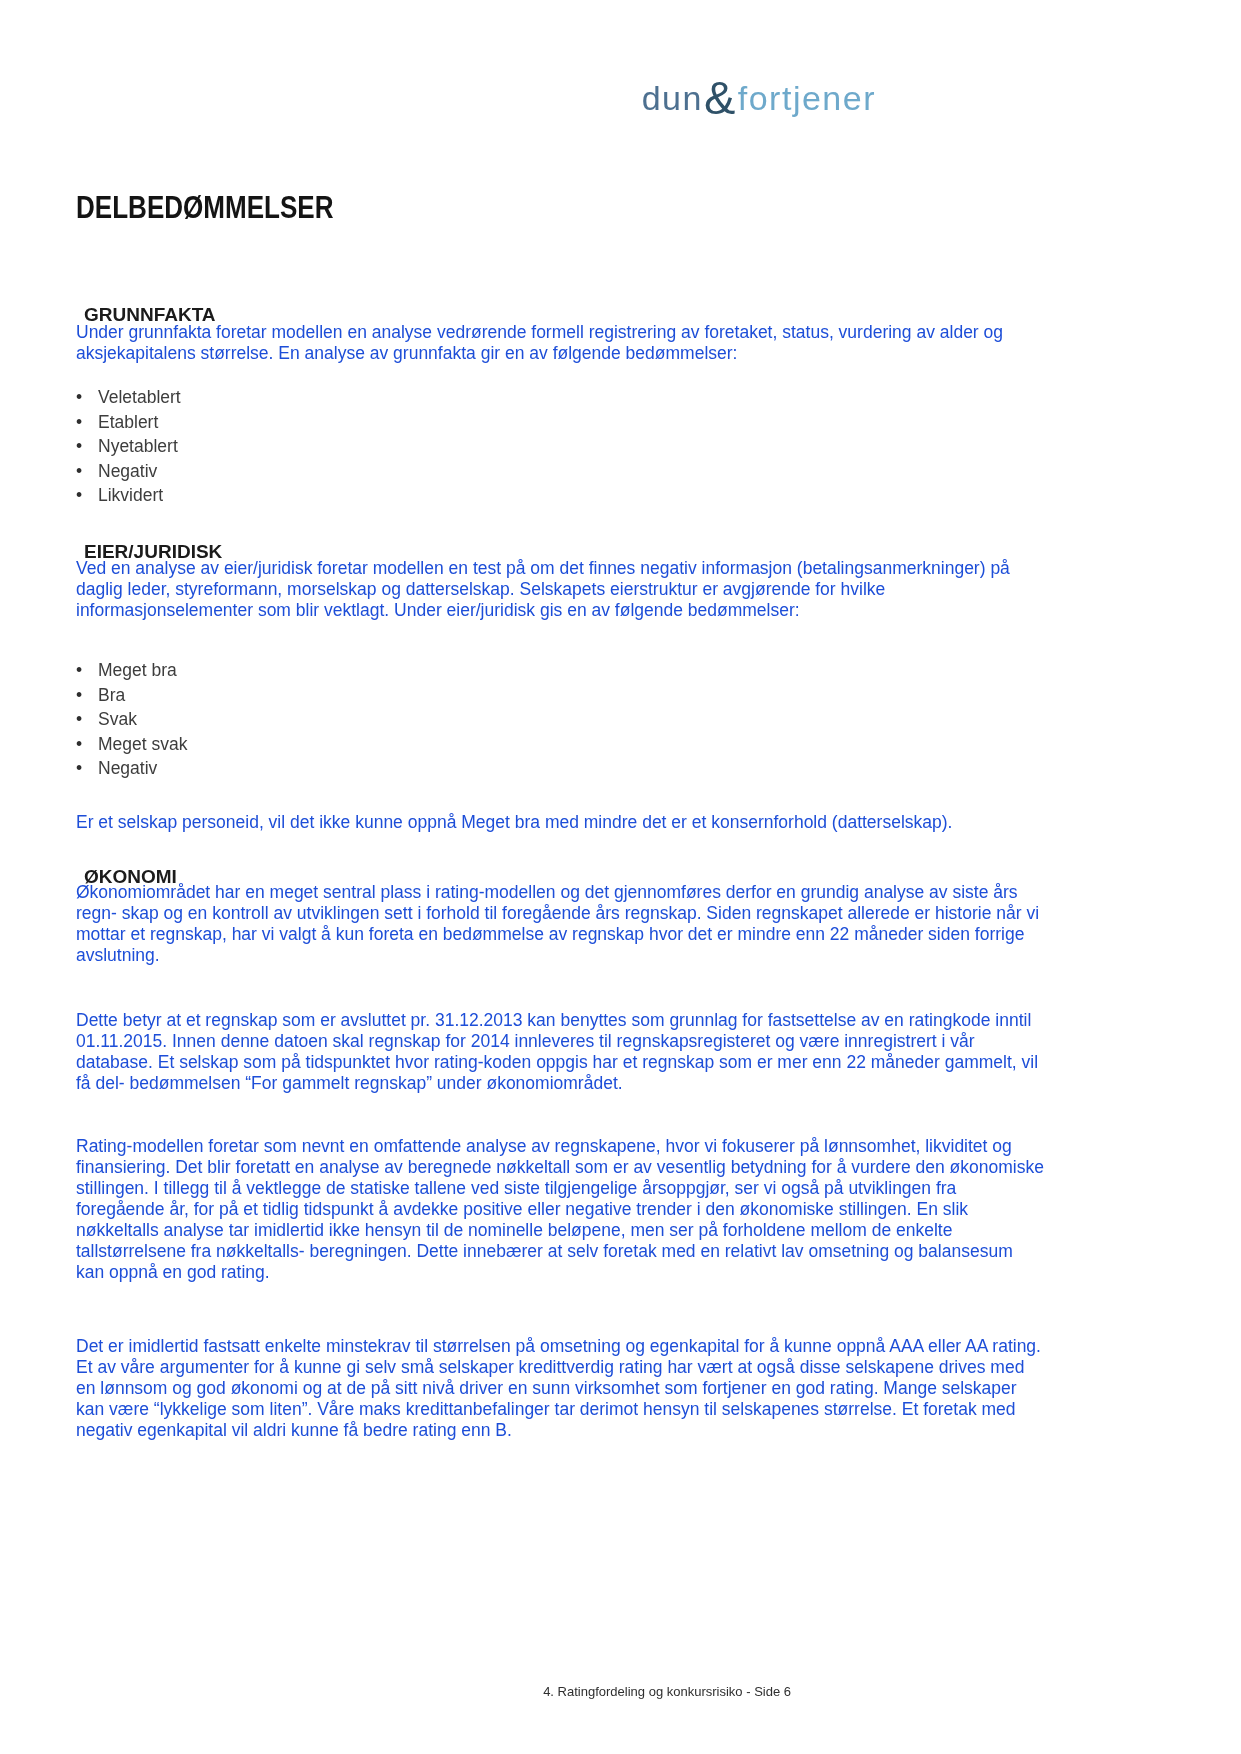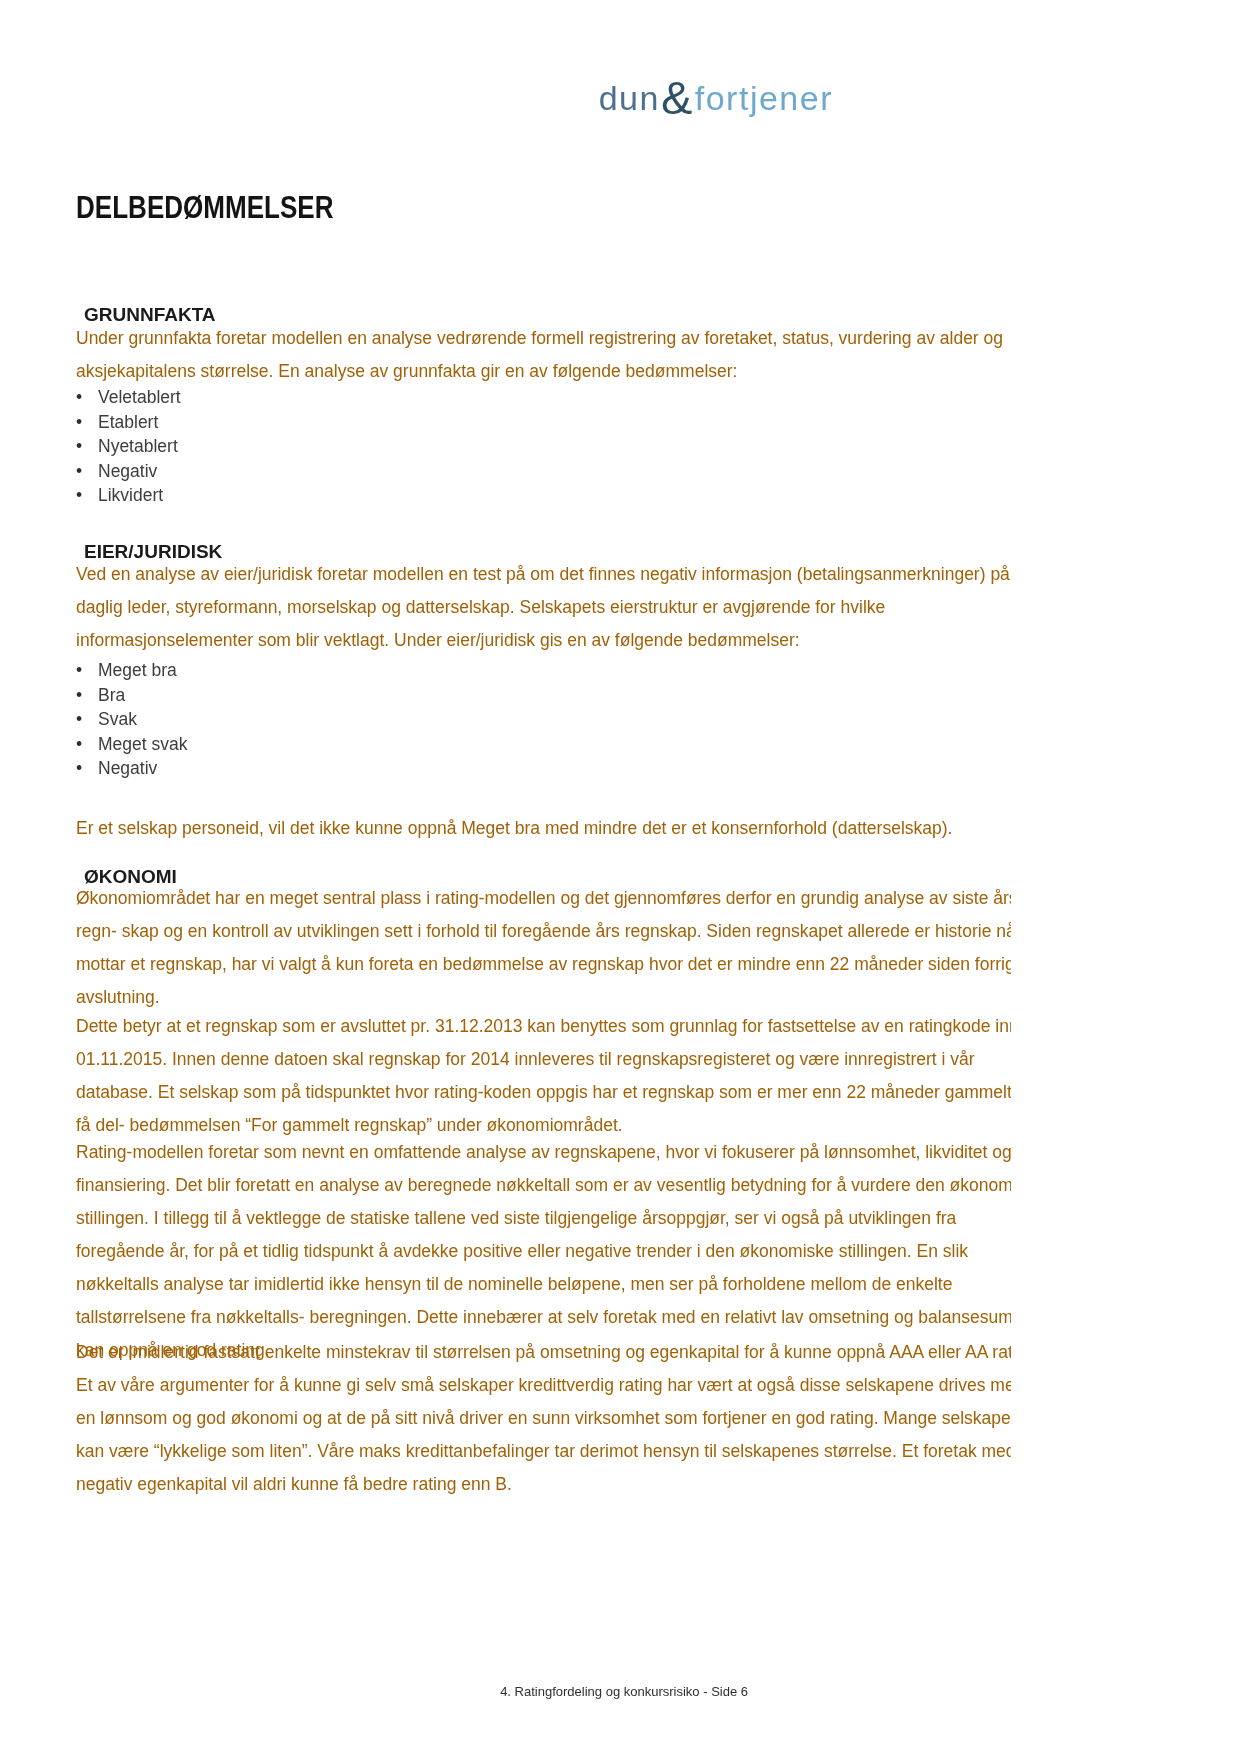--- a/index.html
+++ b/index.html
@@ -4,31 +4,32 @@
 <style>
   html, body { margin: 0; padding: 0; background: #ffffff; }
   .page {
     position: relative;
     width: 1011px;
     height: 1754px;
     background: #ffffff;
     font-family: "Liberation Sans", sans-serif;
     color: #3d3d3d;
     overflow: hidden;
+    padding-left: 43px;
   }
   .sect { display: contents; }
   .block {
     position: absolute;
     left: 76px;
     width: 968px;
   }
   .body-text {
     font-size: 17.5px;
-    line-height: 33px;
-    color: #a16207;
+    line-height: 21px;
+    color: #1d4ed8;
     margin: 0;
   }
   .doc-title {
     top: 190px;
     font-size: 31px;
     font-weight: bold;
     color: #141414;
     letter-spacing: 0px;
     transform: scaleX(0.84);
     transform-origin: left top;

